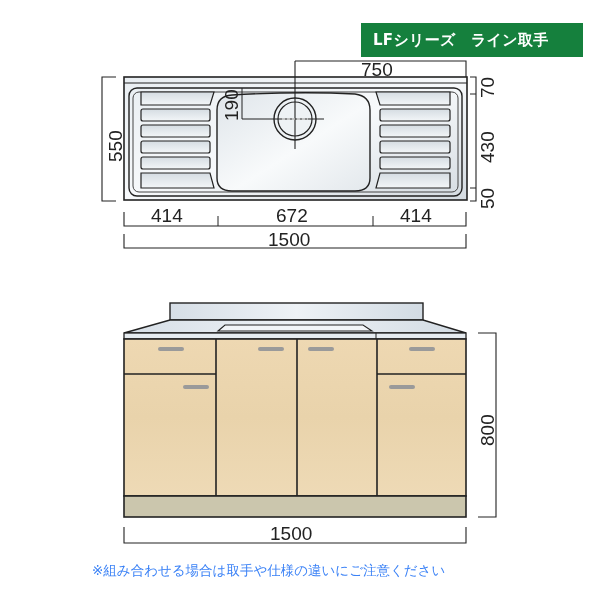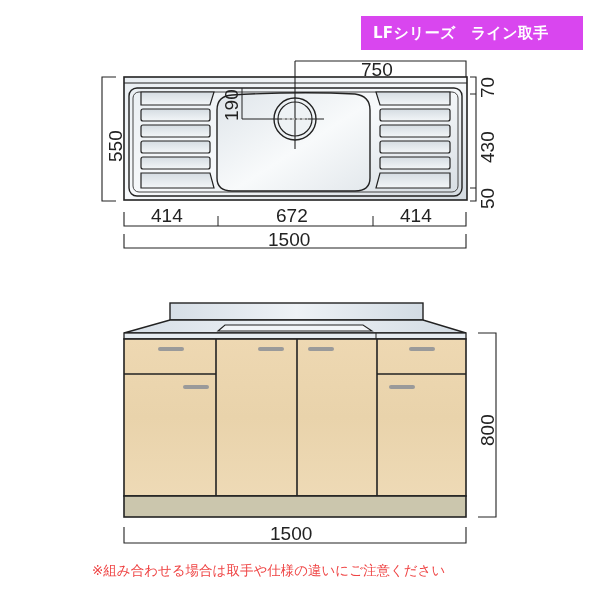--- a/index.html
+++ b/index.html
@@ -1,20 +1,20 @@
 <!DOCTYPE html>
 <html><head>
 <meta charset="utf-8">
 <style>
   html,body{margin:0;padding:0;background:#ffffff;}
   body{width:600px;height:600px;position:relative;overflow:hidden;font-family:"Liberation Sans","DejaVu Sans",sans-serif;}
-  .badge{position:absolute;left:361px;top:16px;width:222px;height:34px;background:#d946ef;color:#ffffff;font-weight:bold;font-size:15px;line-height:34px;padding-left:12px;box-sizing:border-box;letter-spacing:0.3px;font-family:"DejaVu Sans",sans-serif;}
+  .badge{position:absolute;left:361px;top:23px;width:222px;height:34px;background:#15803d;color:#ffffff;font-weight:bold;font-size:15px;line-height:34px;padding-left:12px;box-sizing:border-box;letter-spacing:0.3px;font-family:"DejaVu Sans",sans-serif;}
   .diagram{position:absolute;left:0;top:0;}
   .dim{font-family:"Liberation Sans","DejaVu Sans",sans-serif;font-size:19px;fill:#222222;}
-  .note{position:absolute;left:92px;top:562px;font-size:13.5px;color:#ef4444;font-family:"DejaVu Sans",sans-serif;white-space:nowrap;}
+  .note{position:absolute;left:92px;top:562px;font-size:13.5px;color:#3b82f6;font-family:"DejaVu Sans",sans-serif;white-space:nowrap;}
 </style>
 </head>
 <body>
 
 <div class="badge">LFシリーズ　ライン取手</div>
 
 <svg class="diagram" width="600" height="600" viewBox="0 0 600 600">
   <defs>
     <linearGradient id="steel" x1="0" y1="0" x2="1" y2="1">
       <stop offset="0" stop-color="#e9eef2"></stop>

